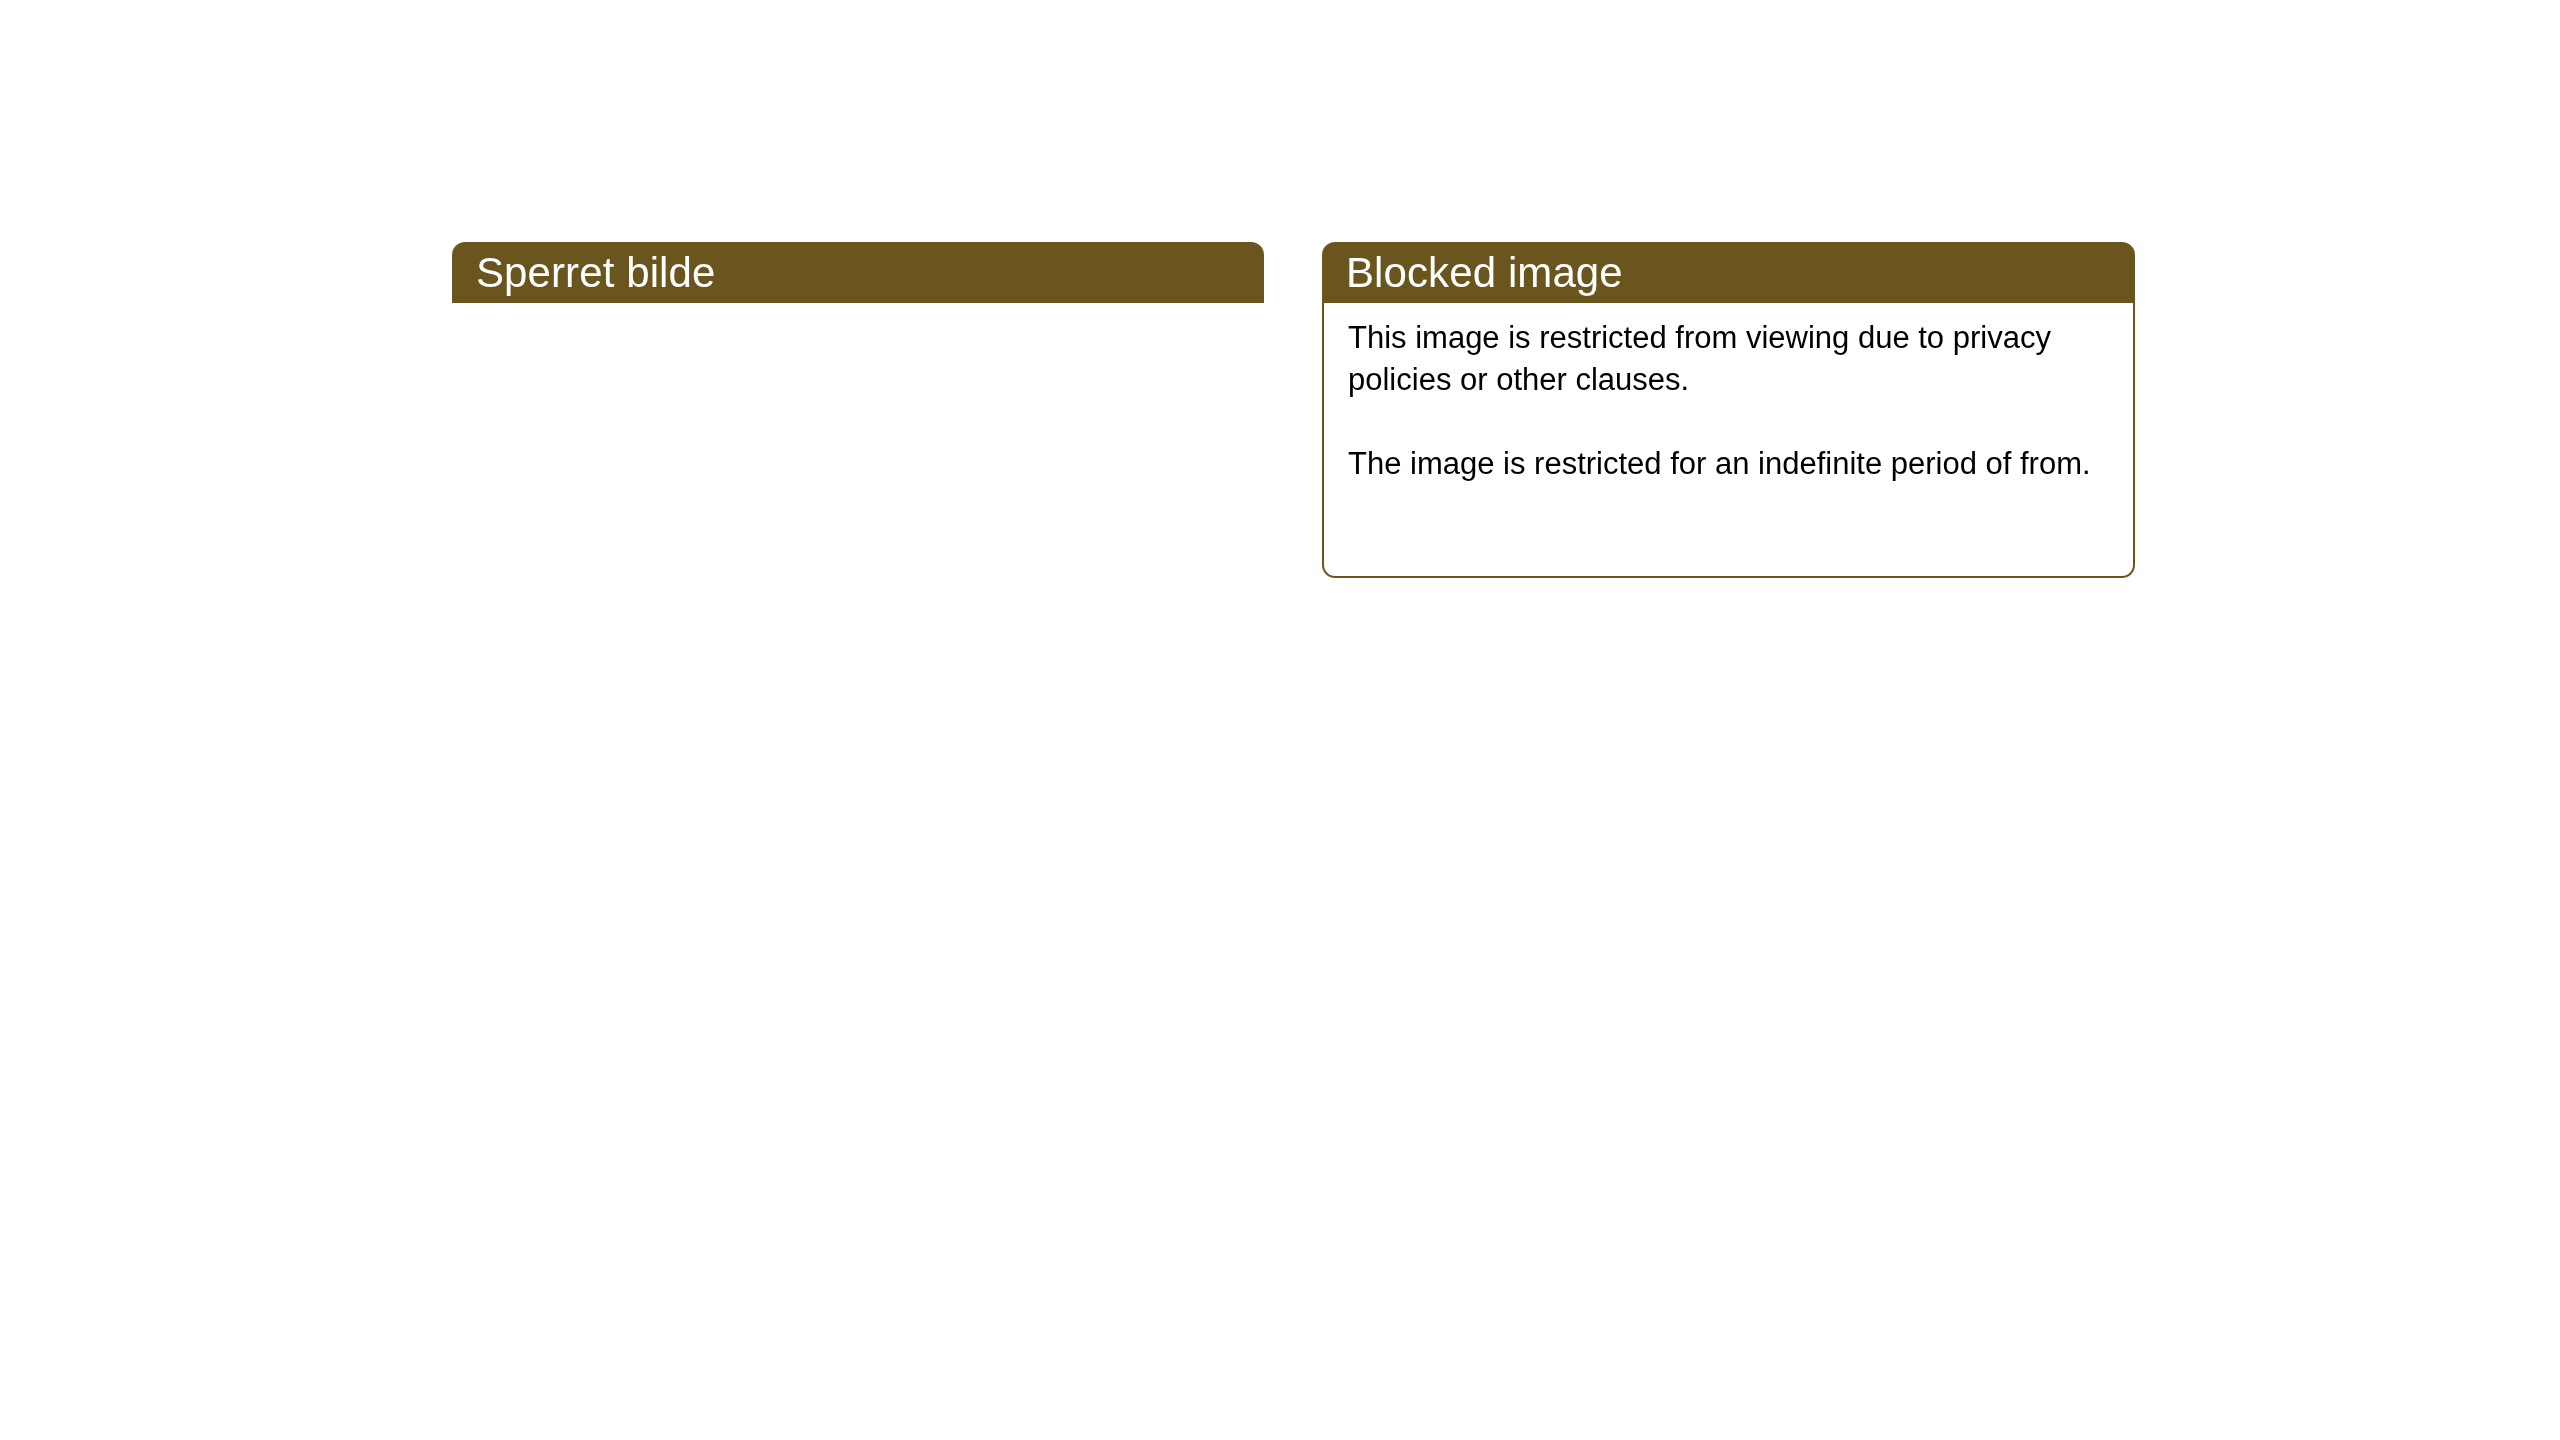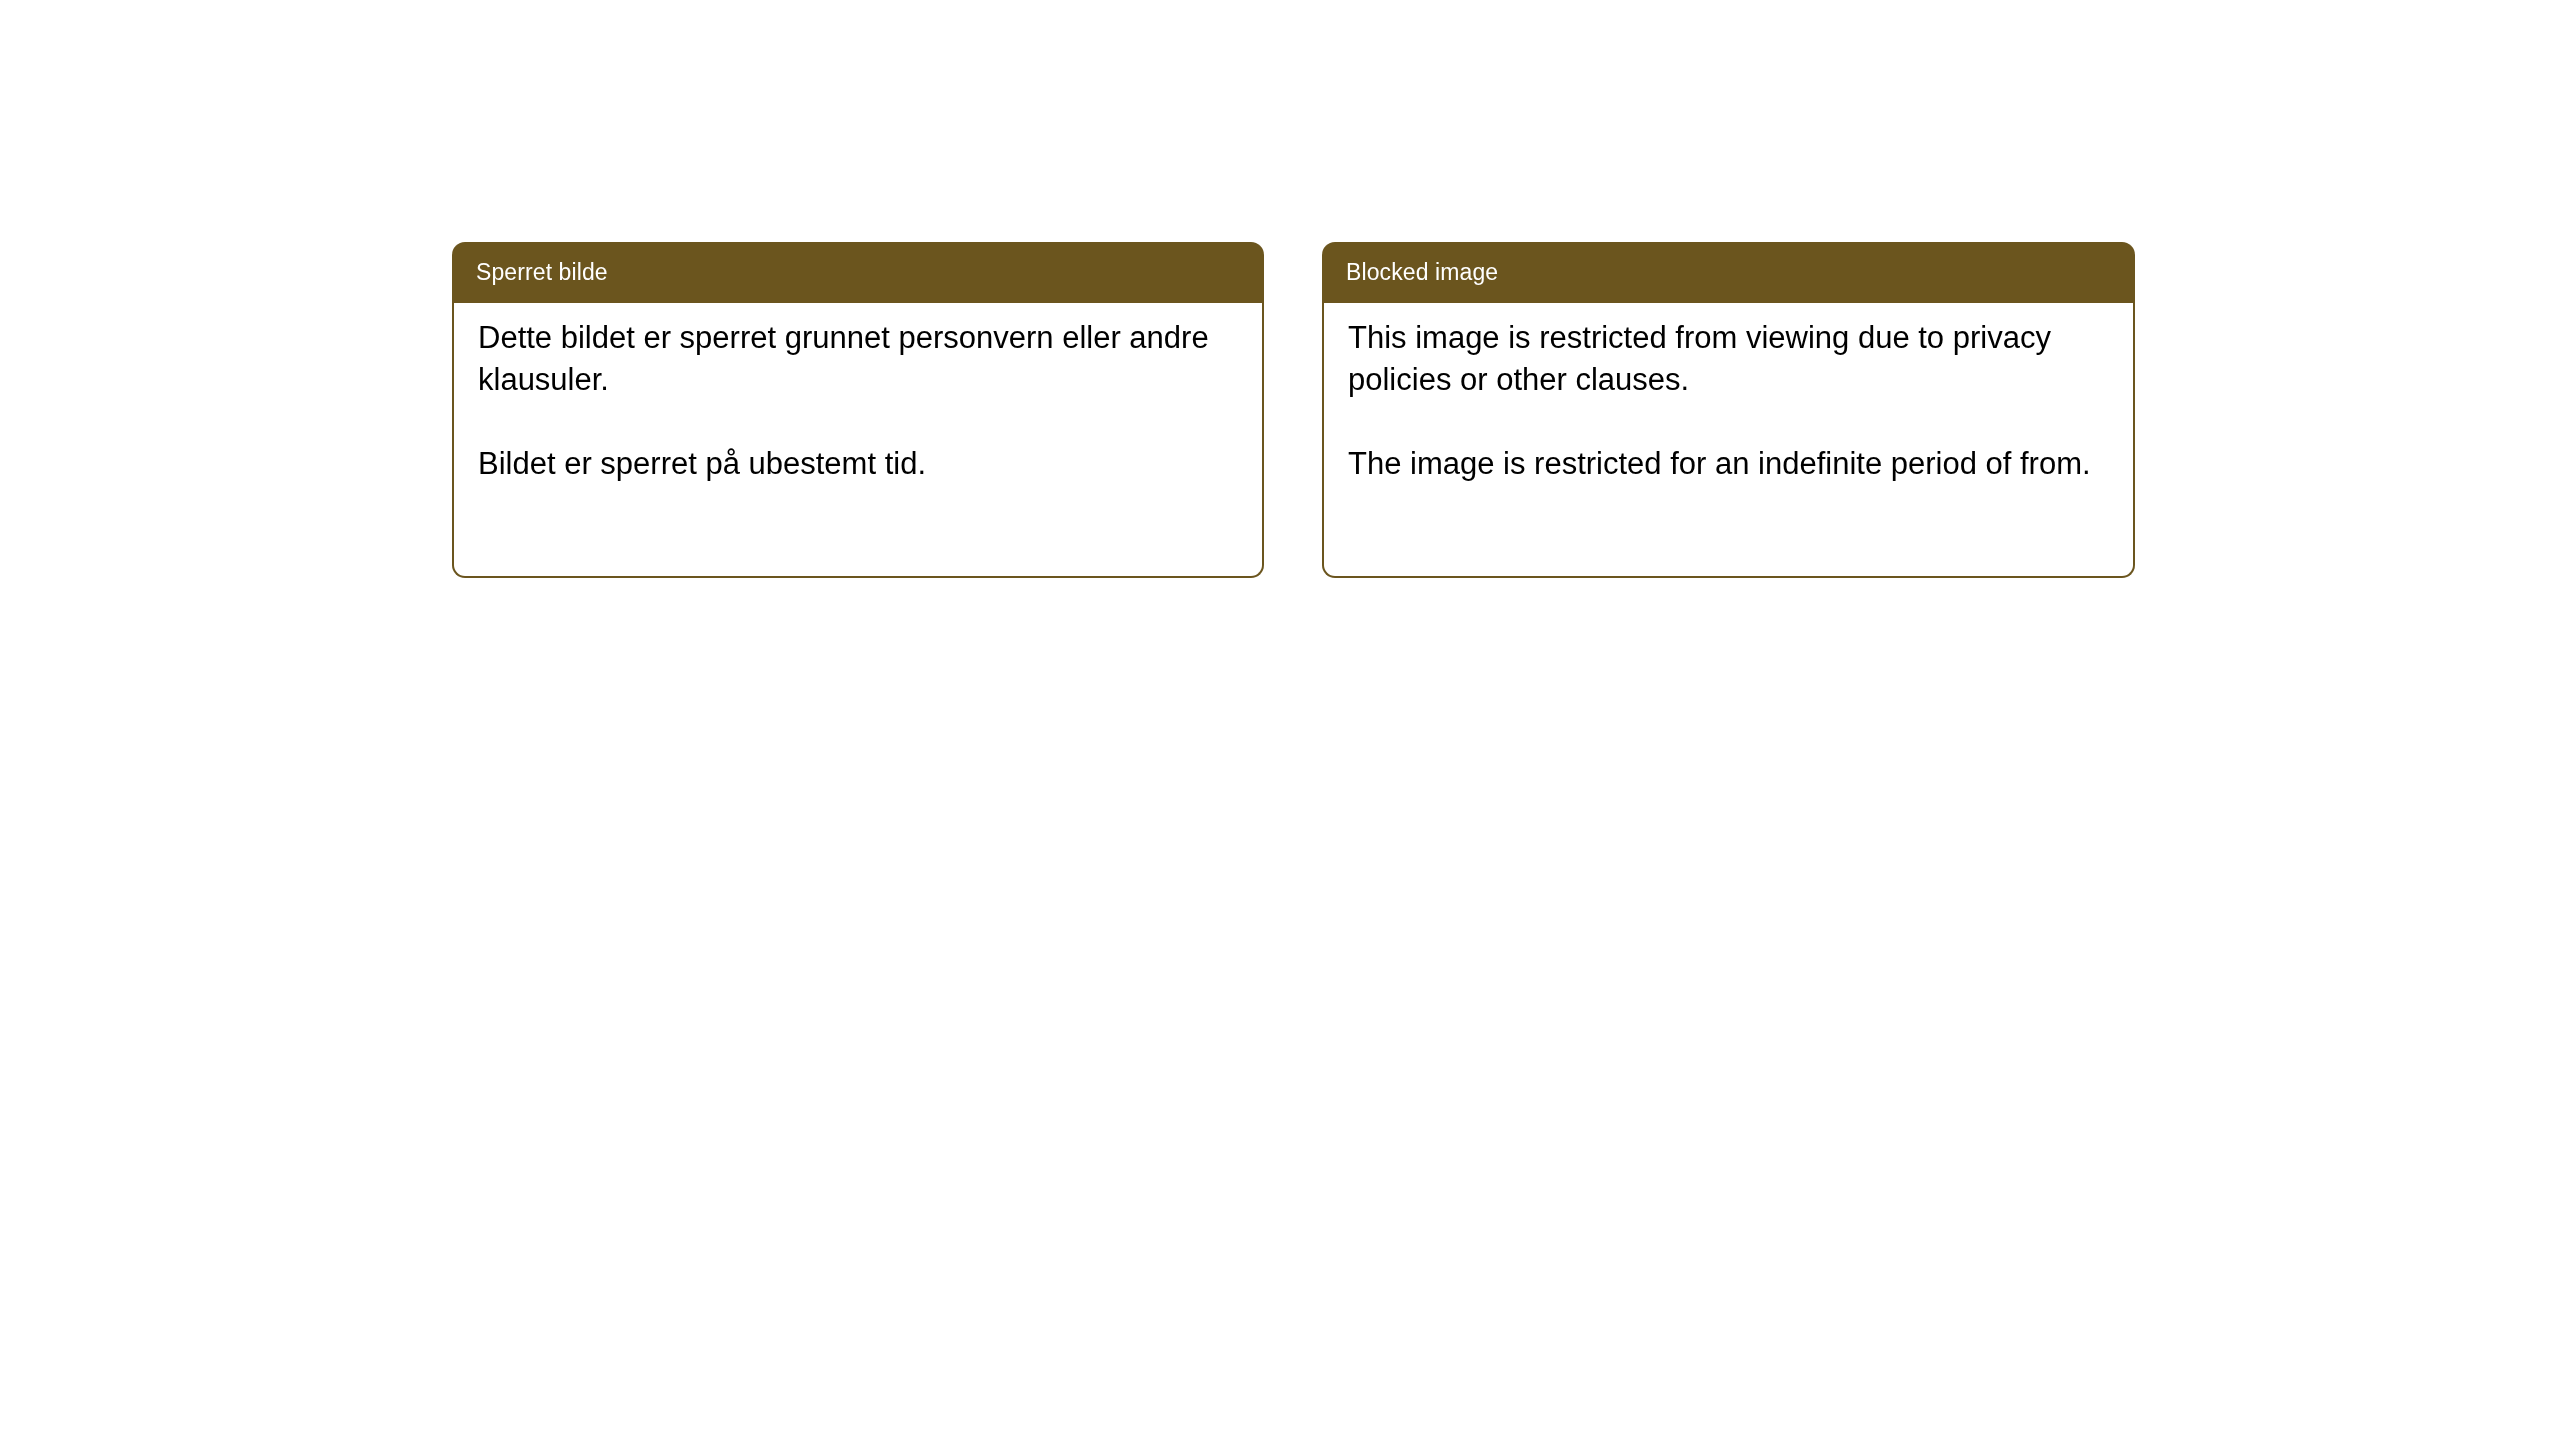--- a/index.html
+++ b/index.html
@@ -31,21 +31,21 @@
     background: #6b551e;
     border-top-left-radius: 13px;
     border-top-right-radius: 13px;
     padding: 0 0 0 24px;
     display: flex;
     align-items: center;
   }
 
   .panel-title {
     color: #ffffff;
-    font-size: 23px;
+    font-size: 42px;
     line-height: 1;
     font-weight: normal;
     letter-spacing: 0.1px;
     white-space: nowrap;
   }
 
   .panel-body {
     box-sizing: border-box;
     border-left: 2px solid #6b551e;
     border-right: 2px solid #6b551e;
@@ -90,24 +90,20 @@
 </style>
 </head>
 <body>
 
 <div id="stage">
 
   <section class="notice-panel" id="panel-no">
     <div class="panel-header">
       <h1 class="panel-title">Sperret bilde</h1>
     </div>
-    <div class="panel-body">
-      <p class="panel-paragraph">Dette bildet er sperret grunnet personvern eller andre klausuler.</p>
-      <p class="panel-paragraph">Bildet er sperret på ubestemt tid.</p>
-    </div>
   </section>
 
   <section class="notice-panel" id="panel-en">
     <div class="panel-header">
       <h1 class="panel-title">Blocked image</h1>
     </div>
     <div class="panel-body">
       <p class="panel-paragraph">This image is restricted from viewing due to privacy policies or other clauses.</p>
       <p class="panel-paragraph">The image is restricted for an indefinite period of from.</p>
     </div>

